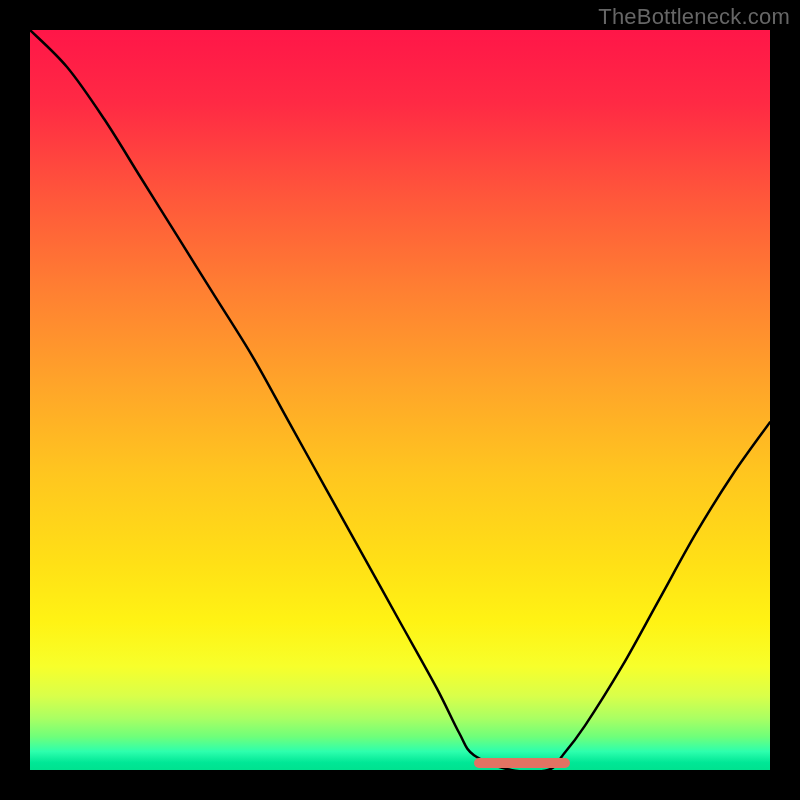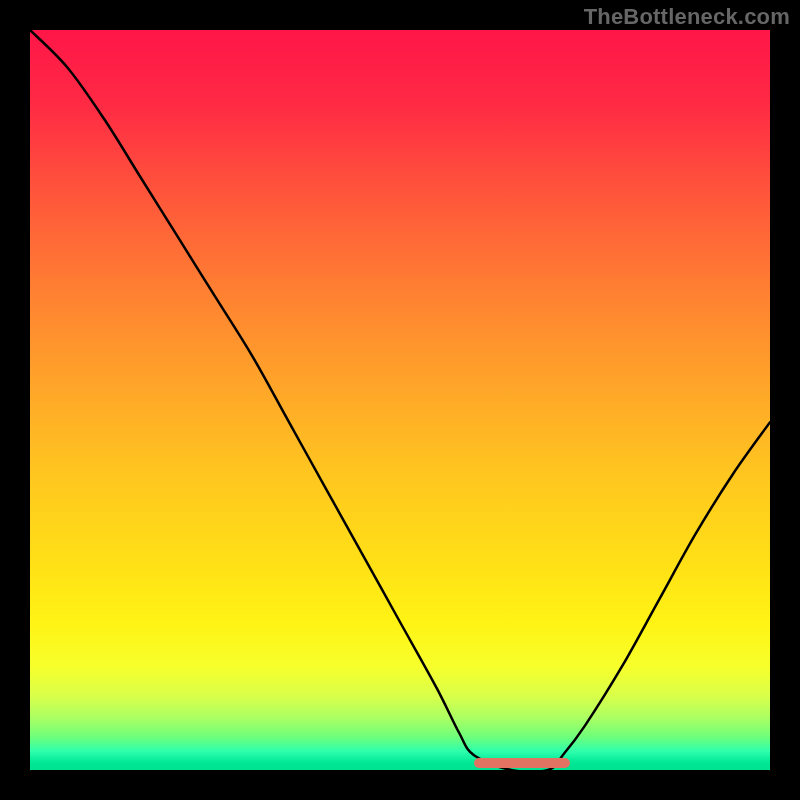--- a/index.html
+++ b/index.html
@@ -16,21 +16,21 @@
     width: 800px;
     height: 800px;
     background: #000;
   }
   .watermark {
     position: absolute;
     top: 4px;
     right: 10px;
     color: #666;
     font-size: 22px;
-    font-weight: 700;
+    font-weight: 400;
     letter-spacing: 0.2px;
     z-index: 5;
   }
   .plot {
     position: absolute;
     left: 30px;
     top: 30px;
     width: 740px;
     height: 740px;
     overflow: hidden;

